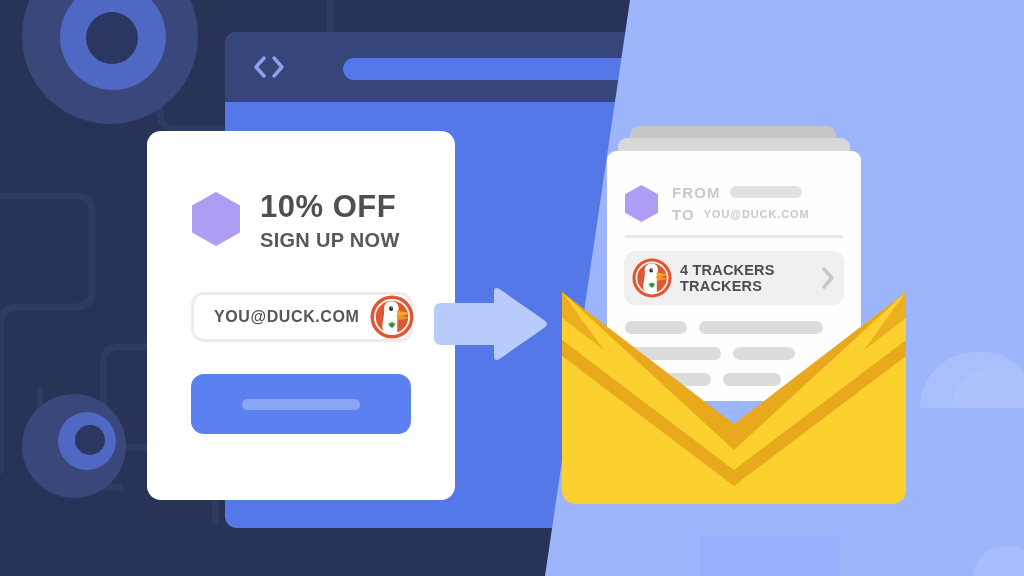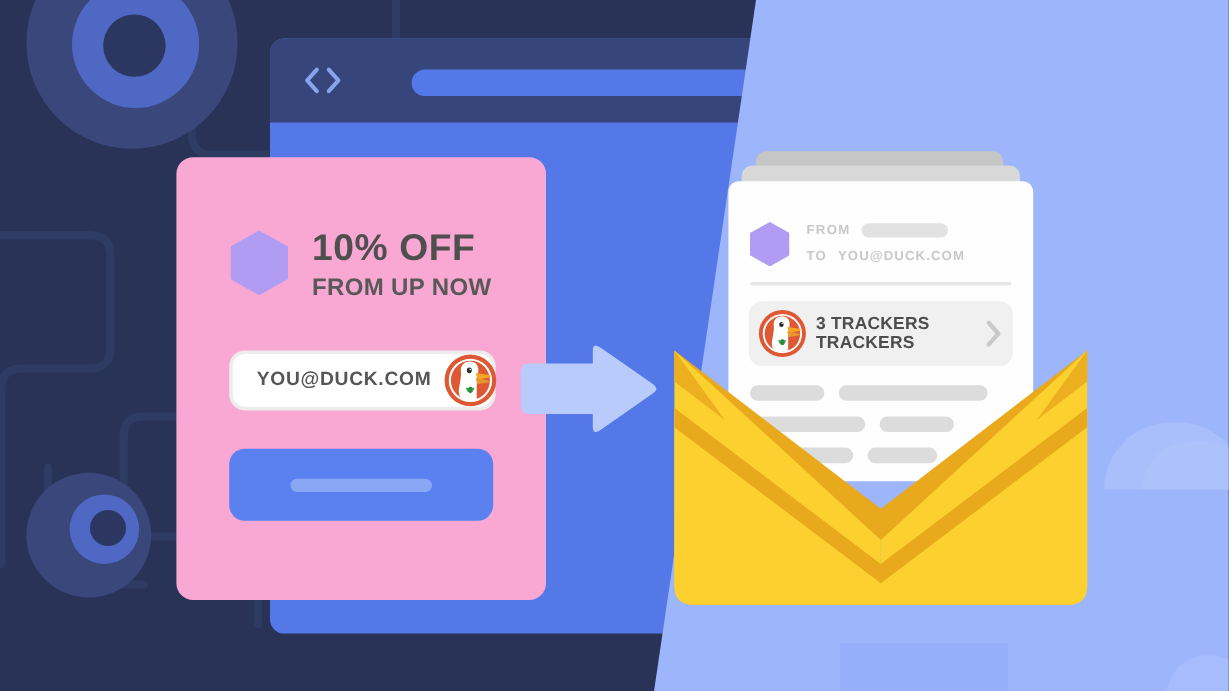--- a/index.html
+++ b/index.html
@@ -270,21 +270,21 @@
     left: 65px;
     top: 30px;
   }
   .meta-row {
     display: flex;
     align-items: center;
     height: 22px;
     gap: 9px;
   }
   .meta-label {
-    font-size: 11px;
+    font-size: 15px;
     font-weight: bold;
     color: #c8c8cd;
     letter-spacing: 1.1px;
   }
   .meta-value {
     font-size: 11px;
     font-weight: bold;
     color: #c8c8cd;
     letter-spacing: 0.9px;
   }
@@ -417,27 +417,27 @@
       </div>
     </div>
   </div>
 
   <div class="diagonal-overlay soft" style="background: rgb(157, 181, 251);"></div>
 
   <div class="cloud" style="left:920px; top:352px; width:118px; height:56px; opacity:0.55;"></div>
   <div class="cloud-b" style="left:952px; top:368px; width:92px; height:40px; opacity:0.5;"></div>
   <div class="cloud" style="left:972px; top:546px; width:70px; height:34px; opacity:0.45;"></div>
 
-  <div class="signup-card" style="background: #f9a8d4; padding-left: 37px;">
+  <div class="signup-card" style="background: #ffffff; padding-left: 37px;">
 
     <div class="hexagon" style="background: rgb(177, 156, 244);"></div>
 
     <div class="offer-head">
       <div class="offer-title">10% OFF</div>
-      <div class="offer-sub">FROM UP NOW</div>
+      <div class="offer-sub">SIGN UP NOW</div>
     </div>
 
     <div class="email-field">
       <span class="email-value">YOU@DUCK.COM</span>
 
       <span class="ddg-logo ddg-field-logo">
         <svg viewBox="0 0 100 100" width="44" height="44">
           <circle cx="50" cy="50" r="49" fill="#de5833"></circle>
           <circle cx="50" cy="50" r="41" fill="#fff"></circle>
           <circle cx="50" cy="50" r="37" fill="#de5833"></circle>
@@ -498,21 +498,21 @@
             <ellipse cx="48" cy="31" rx="4.6" ry="5.4" fill="#2b2b2b"></ellipse>
             <circle cx="49.6" cy="29.2" r="1.5" fill="#fff"></circle>
             <path d="M60 36 L86 40 Q90 41 87 44 L64 49 Z" fill="#f5a623"></path>
             <path d="M60 45 L84 50 Q88 51 85 54 L63 57 Z" fill="#e8972c"></path>
             <path d="M41 64 L58 64 L54 72 L45 72 Z" fill="#3aa34a"></path>
             <rect x="47" y="62" width="6" height="12" rx="2" fill="#2d8a3c"></rect>
           </svg>
         </span>
 
         <span class="tracker-text">
-          <span>3 TRACKERS</span><br>
+          <span>4 TRACKERS</span><br>
           <span>TRACKERS</span>
         </span>
 
         <span class="tracker-chevron">
           <svg viewBox="0 0 13 22" width="13" height="22">
             <path d="M2 2 L10 11 L2 20" fill="none" stroke="#c9c9c9" stroke-width="3.6" stroke-linecap="round" stroke-linejoin="round"></path>
           </svg>
         </span>
       </div>
 

